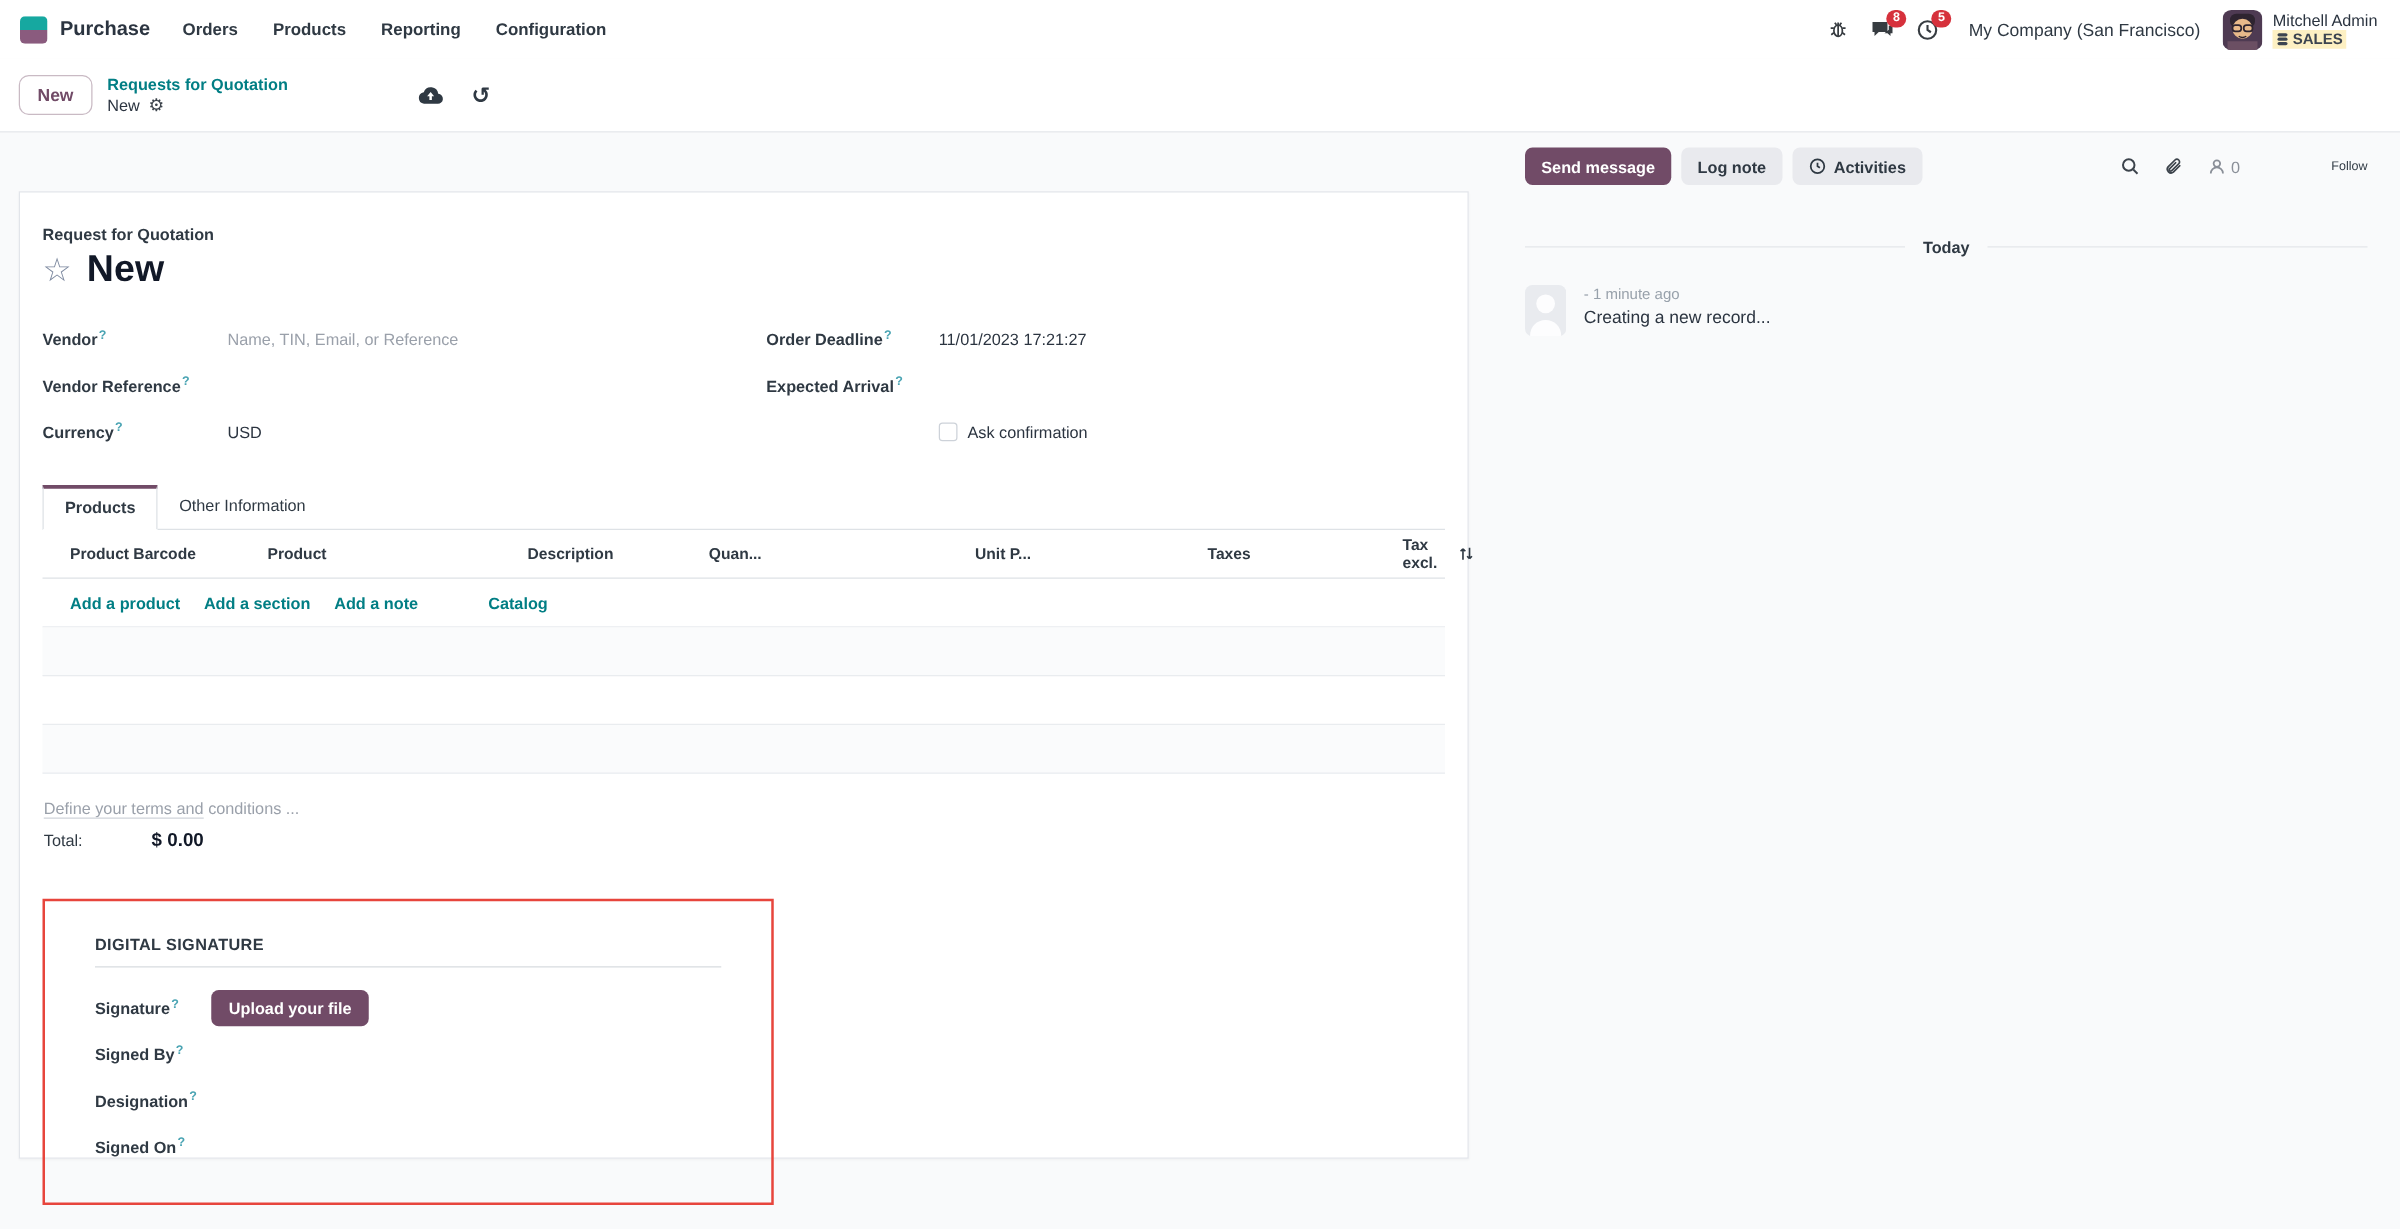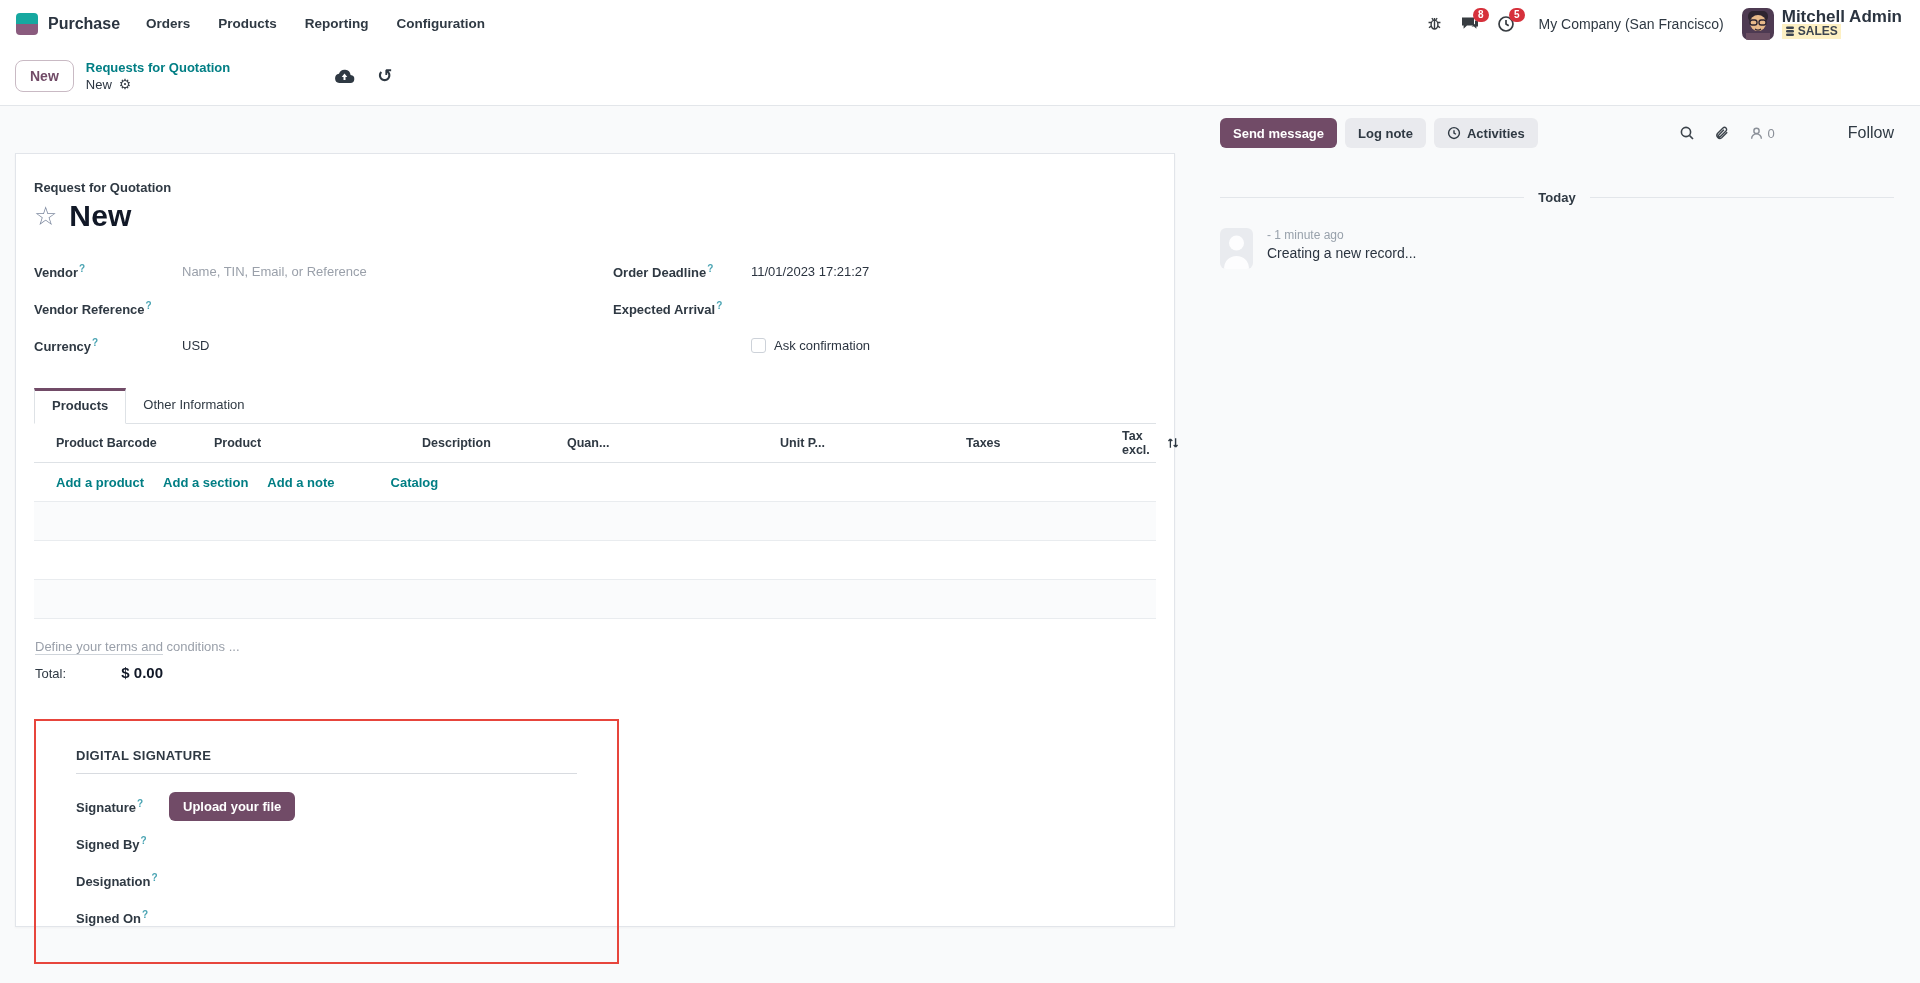--- a/index.html
+++ b/index.html
@@ -31,21 +31,21 @@
   .top-menus{display:flex;gap:28px;}
   .top-menus a{color:#2f3943;font-size:13.5px;}
   .nav-right{display:flex;align-items:center;gap:18px;}
   .nav-ico{position:relative;display:inline-flex;align-items:center;color:#373c41;}
   .nav-ico svg{display:block;}
   .badge{position:absolute;top:-7px;right:-10px;background:#d6313c;color:#fff;font-size:10px;font-weight:700;border-radius:9px;padding:1px 5px;line-height:12px;}
   .company{font-size:14px;color:#2f3943;margin-left:6px;}
   .user{display:flex;align-items:center;gap:8px;}
   .avatar{width:32px;height:32px;border-radius:7px;overflow:hidden;flex:none;}
   .user-meta{display:flex;flex-direction:column;line-height:15px;}
-  .user-name{font-size:17px;color:#2b3440;font-weight:bold;}
+  .user-name{font-size:13px;color:#2b3440;}
   .user-badge{display:inline-flex;align-items:center;gap:3px;background:#fdf0c3;color:#3c4450;font-size:12px;font-weight:600;padding:0 3px;width:max-content;}
 
   
   .crumb-bar{height:59px;background:#fff;border-bottom:1px solid #e3e6ea;display:flex;align-items:center;padding:0 15px;gap:12px;}
   .btn-new{border:1px solid #c9bac4;color:var(--primary);font-weight:700;font-size:14px;padding:7px 14px;border-radius:8px;background:#fff;}
   .bc-col{display:flex;flex-direction:column;line-height:17px;}
   .bc-parent{color:var(--link);font-weight:700;font-size:13px;}
   .bc-cur{display:flex;align-items:center;gap:7px;font-size:13px;color:#2b3440;}
   .gear{font-size:14px;color:#3c434b;cursor:pointer;}
   .dirty{display:flex;align-items:center;gap:22px;margin-left:92px;color:#2f3943;}
@@ -114,21 +114,21 @@
   .sig-hr{border:none;border-bottom:1px solid #d8dbe0;margin:10px 0 14px;}
   .sig-row{display:flex;align-items:center;min-height:37px;}
   .sig-label{width:83px;flex:none;font-weight:600;font-size:13px;color:#2f3943;white-space:nowrap;}
   .btn-upload{background:var(--primary);color:#fff;height:29px;padding:0 14px;border-radius:6px;font-weight:600;margin-left:10px;}
 
   
   .chatter{flex:1;padding:0 26px 0 30px;}
   .chat-toolbar{display:flex;align-items:center;gap:8px;height:40px;}
   .chat-icons{margin-left:auto;display:flex;align-items:center;gap:19px;color:#3c434b;}
   .followers{display:flex;align-items:center;gap:4px;color:#8a8f98;font-size:13px;}
-  .follow-link{margin-left:54px;font-size:16px;color:#2f3943;cursor:pointer;}
+  .follow-link{margin-left:54px;font-size:10px;color:#2f3943;cursor:pointer;}
   .day-divider{display:flex;align-items:center;margin-top:37px;}
   .day-divider .line{flex:1;height:1px;background:#e3e6ea;}
   .day-divider .day{margin:0 14px;font-size:13px;font-weight:700;color:#2f3943;}
   .message{display:flex;margin-top:23px;}
   .msg-avatar{width:33px;height:41px;border-radius:6px;overflow:hidden;flex:none;}
   .msg-body{margin-left:14px;}
   .msg-time{font-size:12px;color:#98a1ab;}
   .msg-text{font-size:14px;color:#2b3440;margin-top:3px;}
   .ico{display:inline-flex;}
 </style>

